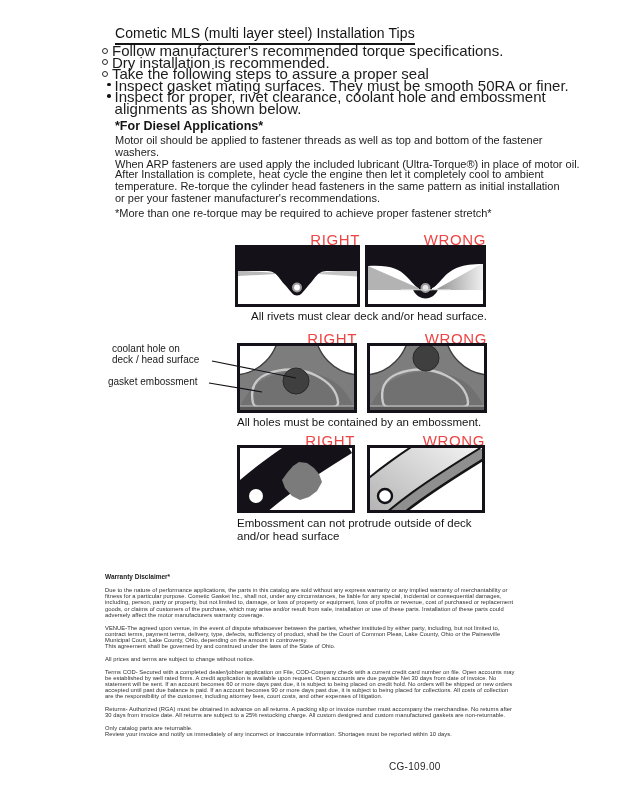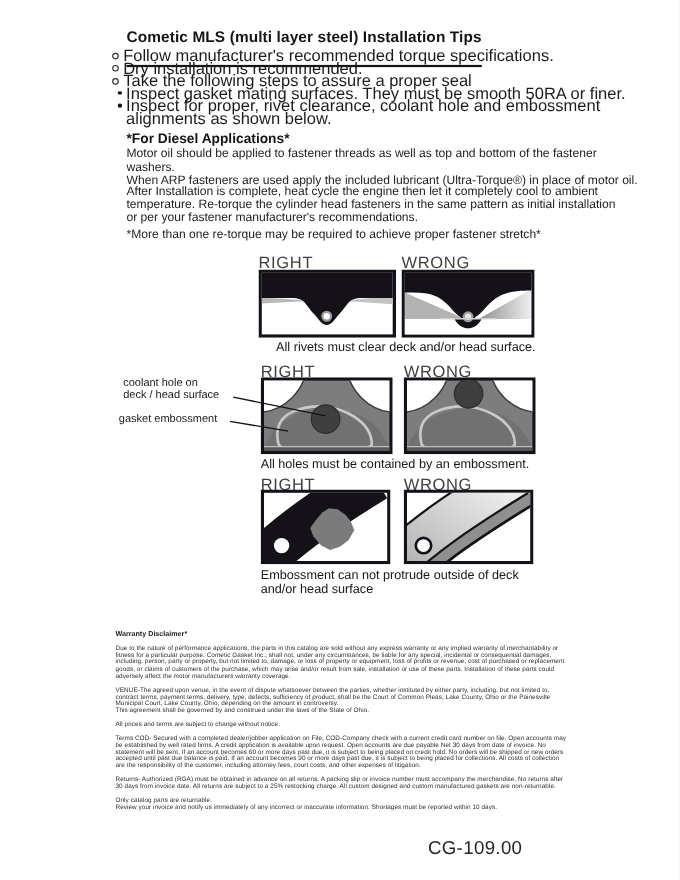--- a/index.html
+++ b/index.html
@@ -5,45 +5,45 @@
   html,body{margin:0;padding:0;background:#e9e9e9;}
   .page{
     position:relative;width:618px;height:800px;background:#ffffff;
     font-family:"Liberation Sans", sans-serif;color:#1c1c1c;overflow:hidden;
     margin:0 auto;
   }
   .abs{position:absolute;}
   .pre{white-space:pre-line;}
 
   .doc-title{
-    left:115px;top:25px;font-size:14px;font-weight:bold;letter-spacing:.1px;
-    border-bottom:2px solid #141414;padding-bottom:18px;color:#141414;
+    left:115px;top:25px;font-size:14px;font-weight:normal;letter-spacing:.1px;
+    border-bottom:2px solid #141414;padding-bottom:2px;color:#141414;
   }
   .bullet-list{left:102px;top:45px;width:500px;}
   .b-row{display:flex;align-items:flex-start;height:11.5px;font-size:15px;line-height:11.5px;}
   .b-row.sub{margin-left:5px;}
   .ring{flex:0 0 auto;width:4px;height:4px;border:1.2px solid #2a2a2a;border-radius:50%;margin:2.6px 4px 0 0;}
   .dot{flex:0 0 auto;width:3.6px;height:3.6px;background:#141414;border-radius:50%;margin:3.2px 4px 0 0;}
 
   .h-diesel{left:115px;top:119px;font-size:12.5px;font-weight:bold;color:#141414;}
   .para{left:115px;width:470px;font-size:11px;line-height:12px;color:#1d1d1d;}
   .p1{top:134px;}
   .p2{top:168px;}
   .p-note{top:207px;}
 
-  .rw-label{top:0;font-size:15px;letter-spacing:.6px;color:#404040;text-align:left;}
+  .rw-label{top:0;font-size:15px;letter-spacing:.6px;color:#ef4444;text-align:right;}
   .caption{font-size:11.5px;line-height:12.5px;color:#161616;}
 
   .callout{font-size:10px;line-height:10.5px;text-align:left;color:#1a1a1a;}
 
   .warranty{left:105px;top:573px;width:505px;color:#2e2e2e;}
   .warranty .w-head{font-size:6.5px;font-weight:bold;margin:0 0 7px 0;color:#222;}
   .warranty p{font-size:5.8px;line-height:6.2px;margin:0 0 6.5px 0;letter-spacing:.05px;}
 
-  .footer-code{left:389px;top:761px;font-size:17px;letter-spacing:.3px;color:#272727;}
+  .footer-code{left:389px;top:761px;font-size:10px;letter-spacing:.3px;color:#272727;}
 
   svg{display:block;}
 </style>
 </head>
 <body>
 
 <div class="page">
 
   <div class="abs doc-title">Cometic MLS (multi layer steel) Installation Tips</div>
 

